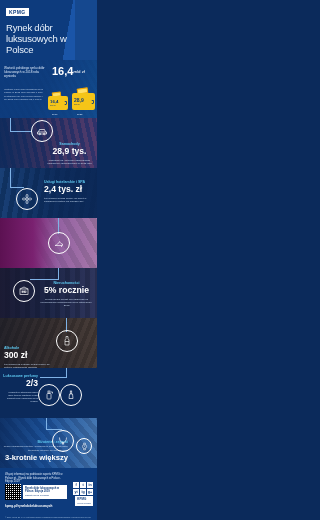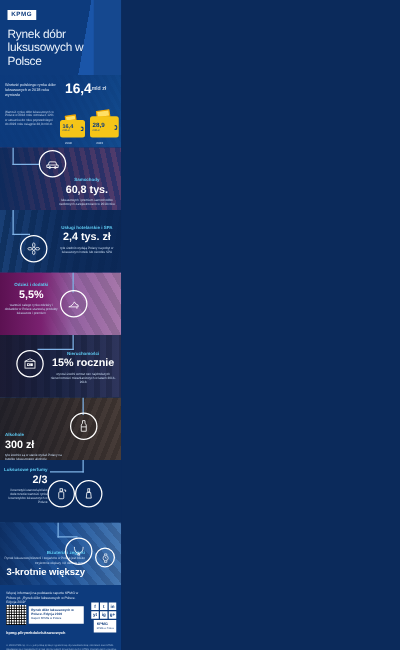--- a/index.html
+++ b/index.html
@@ -258,76 +258,71 @@
       <div class="node" style="left:31px;top:2px;">
         <svg viewBox="0 0 24 24" fill="none" stroke="#ffffff" stroke-width="1.4">
           <path d="M3 14h18v4H3z"></path>
             <path d="M5 14l2-5h10l2 5"></path>
             <circle cx="7.5" cy="18" r="1.6"></circle>
             <circle cx="16.5" cy="18" r="1.6"></circle>
         </svg>
       </div>
       <div class="txt" style="left:44px; top:24px; width:51px; text-align:center;">
         <div class="head">Samochody</div>
-        <div class="value">60,8 tys.</div>
+        <div class="value">28,9 tys.</div>
         <div class="desc">luksusowych i premium samochodów osobowych zarejestrowano w 2018 roku</div>
       </div>
     </div>
 
     <div class="sec">
       <div class="bg bg-hotel"></div>
       <div class="conn" style="left:10px;top:0;width:1px;height:20px;"></div>
       <div class="conn" style="left:10px;top:19px;width:14px;height:1px;"></div>
       <div class="node" style="left:16px;top:20px;">
         <svg viewBox="0 0 24 24" fill="none" stroke="#ffffff" stroke-width="1.2">
           <circle cx="12" cy="12" r="2.4"></circle>
           <ellipse cx="12" cy="6" rx="2" ry="3.4"></ellipse>
             <ellipse cx="12" cy="18" rx="2" ry="3.4"></ellipse>
           <ellipse cx="6" cy="12" rx="3.4" ry="2"></ellipse>
             <ellipse cx="18" cy="12" rx="3.4" ry="2"></ellipse>
         </svg>
       </div>
-      <div class="txt" style="left:44px; top:12px; width:51px; text-align:center;">
+      <div class="txt" style="left:44px; top:12px; width:51px; ">
         <div class="head">Usługi hotelarskie i SPA</div>
         <div class="value">2,4 tys. zł</div>
         <div class="desc">tyle średnio wydają Polacy na pobyt w luksusowym hotelu lub ośrodku SPA</div>
       </div>
     </div>
 
     <div class="sec">
       <div class="bg bg-fashion"></div>
       <div class="conn" style="left:58px;top:0;width:1px;height:16px;"></div>
       <div class="node" style="left:48px;top:14px;">
         <svg viewBox="0 0 24 24" fill="none" stroke="#ffffff" stroke-width="1.3">
           <path d="M4 17c4-1 7-4 9-8 1.5 3 3.5 4.5 6 5v3H4z"></path>
             <path d="M17 17v3"></path>
         </svg>
-      </div>
-      <div class="txt" style="left:3px; top:8px; width:44px; text-align:center;">
-        <div class="head">Odzież i dodatki</div>
-        <div class="value">5,5%</div>
-        <div class="desc">wartości całego rynku odzieży i dodatków w Polsce stanowią produkty luksusowe i premium</div>
       </div>
     </div>
 
     <div class="sec">
       <div class="bg bg-realestate"></div>
       <div class="conn" style="left:58px;top:0;width:1px;height:12px;"></div>
       <div class="conn" style="left:30px;top:11px;width:29px;height:1px;"></div>
       <div class="node" style="left:13px;top:12px;">
         <svg viewBox="0 0 24 24" fill="none" stroke="#ffffff" stroke-width="1.3">
           <rect x="4" y="8" width="16" height="11"></rect>
             <path d="M4 8l8-4 8 4"></path>
           <rect x="8" y="12" width="3" height="3"></rect>
             <rect x="13" y="12" width="3" height="3"></rect>
         </svg>
       </div>
       <div class="txt" style="left:38px; top:13px; width:57px; text-align:center;">
         <div class="head">Nieruchomości</div>
-        <div class="value">15% rocznie</div>
+        <div class="value">5% rocznie</div>
         <div class="desc">wynosi średni wzrost cen najdroższych nieruchomości mieszkaniowych w latach 2016-2018</div>
       </div>
     </div>
 
     <div class="sec">
       <div class="bg bg-alcohol"></div>
       <div class="conn" style="left:66px;top:0;width:1px;height:14px;"></div>
       <div class="node" style="left:56px;top:12px;">
         <svg viewBox="0 0 24 24" fill="none" stroke="#ffffff" stroke-width="1.3">
           <path d="M10 3h4v4l2 3v10H8V10l2-3z"></path>

